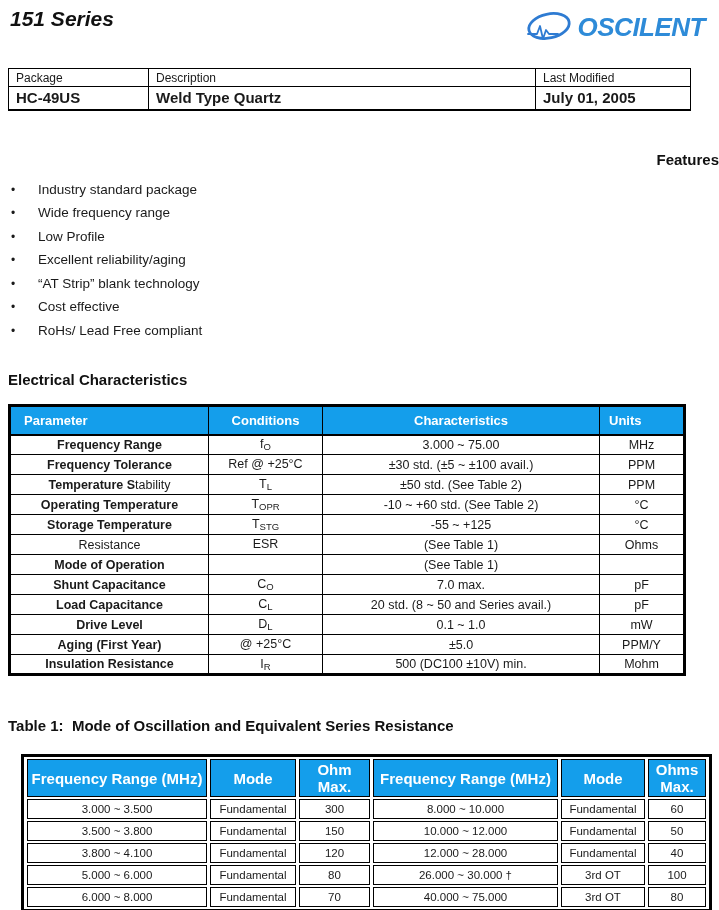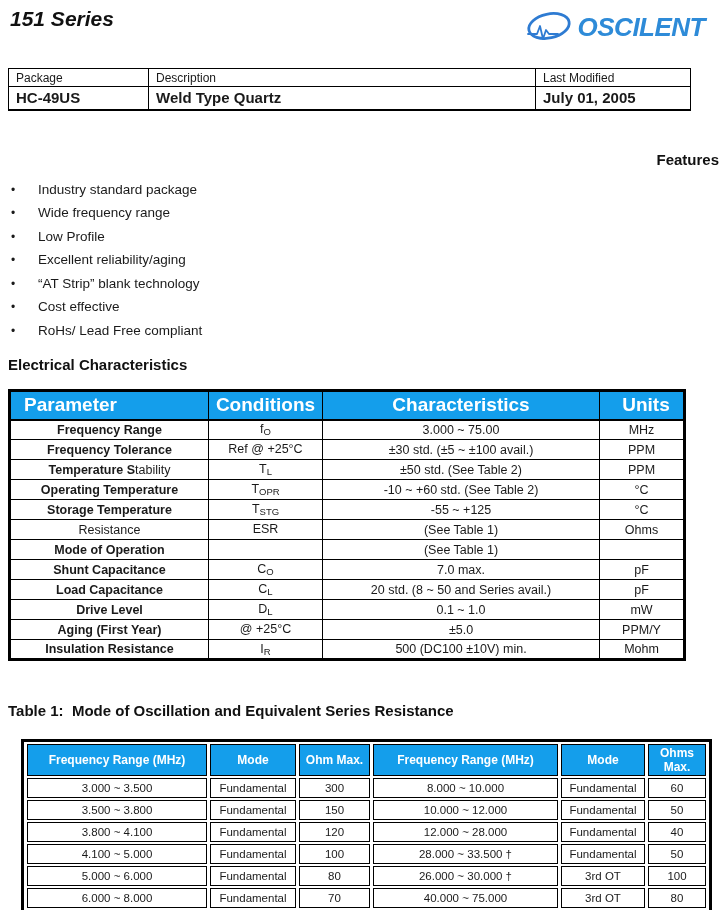--- a/index.html
+++ b/index.html
@@ -24,48 +24,48 @@
   
   .info-table{border-collapse:collapse;margin:22px 0 0 8px;width:682px;table-layout:fixed;border-radius:8px;}
   .info-table th,.info-table td{border:1px solid #000;text-align:left;padding:1px 7px;}
   .info-table th{font-weight:normal;font-size:12px;height:18px;}
   .info-table td{font-weight:bold;font-size:15px;height:23px;border-bottom:2px solid #000;}
   .col-pkg{width:140px;}.col-desc{width:387px;}.col-mod{width:155px;}
 
   
   .sec-heading{font-size:15px;font-weight:bold;margin:0 0 0 8px;color:#111;}
   .h-features{margin-top:40px;text-align:right;}
-  .h-elec{margin-top:18px;}
+  .h-elec{margin-top:33px;}
   .h-table1{margin-top:41px;white-space:pre-wrap;}
 
   
   .features-list{list-style:none;margin:14px 0 0 0;padding:0;}
   .features-list li{display:flex;align-items:baseline;padding-left:11px;margin-bottom:8.6px;font-size:13.5px;}
   .bullet{width:27px;flex:0 0 27px;font-size:12px;}
 
   
   .ec-table{border-collapse:collapse;margin:16px 0 0 8px;width:678px;table-layout:fixed;border:3px solid #000;}
   .ec-table th{
-    background:var(--header_blue);color:#fff;font-size:19px;font-weight:bold;
+    background:var(--header_blue);color:#fff;font-size:13px;font-weight:bold;
     height:29px;border:1px solid #000;border-bottom:2px solid #000;text-align:center;padding:0;
   }
   .ec-table th.al{text-align:left;padding-left:13px;}
-  .ec-table th.au{text-align:center;padding-left:9px;}
+  .ec-table th.au{text-align:left;padding-left:9px;}
   .ec-table td{border:1px solid #000;text-align:center;font-size:12.5px;height:20px;padding:0 2px;}
   .ec-c-param{width:199px;}.ec-c-cond{width:114px;}.ec-c-chars{width:277px;}.ec-c-units{width:85px;}
   .pb{font-weight:bold;}
   .sub{font-size:9.5px;vertical-align:-2px;}
 
   
   .t1-table{
     border-collapse:separate;border-spacing:3px 2px;margin:20px 0 0 21px;
     width:684px;table-layout:fixed;border:3px solid #000;background:#fff;
   }
   .t1-table th{
-    background:var(--header_blue);color:#fff;font-size:12px;font-weight:bold;
+    background:var(--header_blue);color:#fff;font-size:15px;font-weight:bold;
     border:1px solid #000;height:20px;padding:1px 0;
   }
   .t1-table td{border:1px solid #000;text-align:center;font-size:11.5px;height:20px;padding:1px 0;}
   .t1-c1{width:180px;}.t1-c2{width:86px;}.t1-c3{width:71px;}
   .t1-c4{width:185px;}.t1-c5{width:84px;}.t1-c6{width:58px;}
 </style>
 </head>
 <body>
 
 <div class="page">
@@ -262,28 +262,20 @@
     </tr>
     <tr>
       <td>3.800 ~ 4.100</td>
       <td>Fundamental</td>
       <td>120</td>
       <td>12.000 ~ 28.000</td>
       <td>Fundamental</td>
       <td>40</td>
     </tr>
     <tr>
-      <td>4.100 ~ 5.000</td>
-      <td>Fundamental</td>
-      <td>100</td>
-      <td>28.000 ~ 33.500 †</td>
-      <td>Fundamental</td>
-      <td>50</td>
-    </tr>
-    <tr>
       <td>5.000 ~ 6.000</td>
       <td>Fundamental</td>
       <td>80</td>
       <td>26.000 ~ 30.000 †</td>
       <td>3rd OT</td>
       <td>100</td>
     </tr>
     <tr>
       <td>6.000 ~ 8.000</td>
       <td>Fundamental</td>

